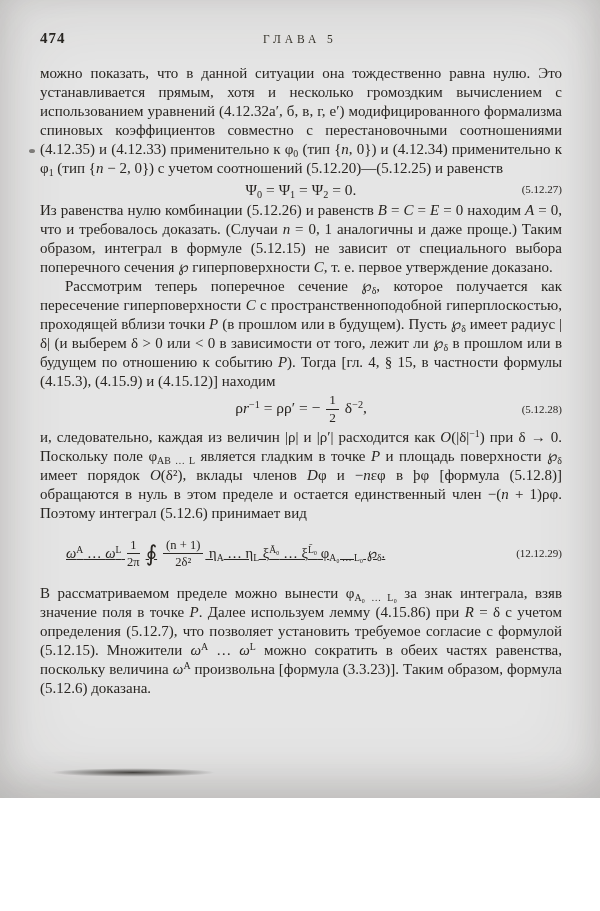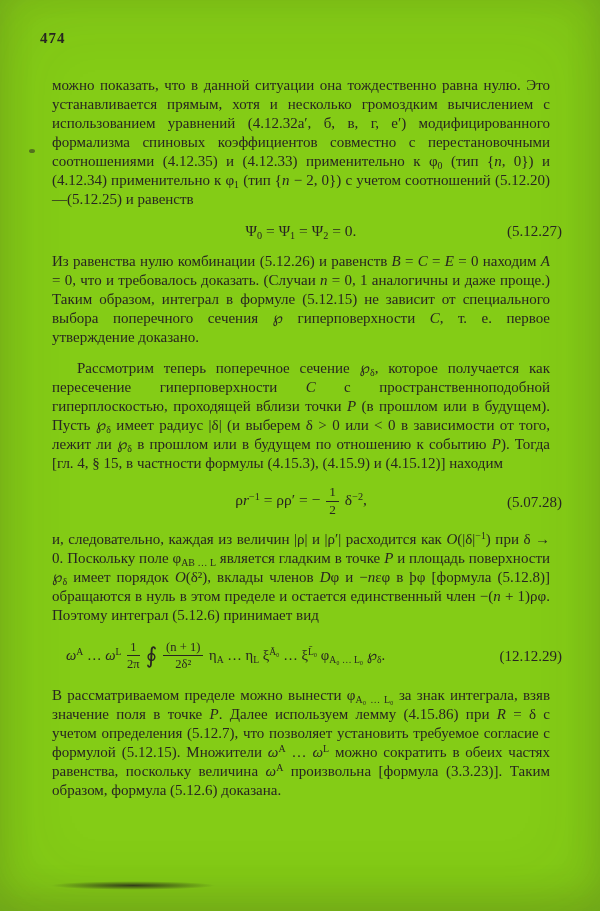--- a/index.html
+++ b/index.html
@@ -3,41 +3,41 @@
 <meta charset="utf-8">
 <style>
   * { box-sizing: border-box; }
   html, body { margin: 0; padding: 0; }
   body {
     width: 600px; height: 911px;
     font-family: "Liberation Serif", "DejaVu Serif", "DejaVu Sans", serif;
   }
   .page {
     position: relative;
-    width: 600px; height: 911px;
-    background: #84cc16;
+    width: 600px; height: 798px;
+    background: #e5e5e5;
     color: #282521;
     overflow: hidden;
     box-shadow: inset 0 0 80px rgba(60,50,40,.12), inset 0 -14px 34px rgba(45,40,34,.16);
   }
   .page-header {
     display: flex; align-items: baseline;
     padding: 30px 40px 0 40px;
   }
   .pnum { width: 70px; font-size: 15px; font-weight: bold; letter-spacing: 1px; }
   .rhead { flex: 1; text-align: center; font-size: 11.5px; letter-spacing: 4px; color: #353229; }
   .hspacer { width: 70px; }
 
   .page-body {
     padding: 17px 38px 0 40px;
     font-size: 15px; line-height: 19px;
     text-align: justify;
     hyphens: auto;
   }
-  .para { margin: 12px; }
+  .para { margin: 0; }
   .indent { text-indent: 25px; }
 
   sub { font-size: 66%; vertical-align: -0.3em; line-height: 0; }
   sup { font-size: 66%; vertical-align: 0.5em; line-height: 0; }
   .it { font-style: italic; }
   .op {
     font-size: 22px; vertical-align: -3px; padding: 0 4px;
     font-family: "DejaVu Sans", "DejaVu Serif", serif;
   }
   .frac {
@@ -48,66 +48,68 @@
   .frac .fd { display: block; padding-top: 1px; }
 
   .equation {
     position: relative; text-align: center;
     margin: 2px 0; line-height: 1.25;
     font-size: 15.5px;
   }
   .eq-label {
     position: absolute; right: 0; top: 50%;
     transform: translateY(-50%);
-    font-size: 15px;
+    font-size: 11px;
   }
   .eq-wide {
     text-align: left;
     padding-left: 26px; padding-right: 80px;
     font-size: 14.6px;
     margin: 15px 0;
+    text-decoration: underline;
   }
 
   .scan-smudge {
     position: absolute; left: 28px; bottom: 20px;
     width: 210px; height: 11px; border-radius: 50%;
     background: radial-gradient(closest-side, rgba(32,29,25,0.8), rgba(32,29,25,0) 78%);
   }
   .scan-speck {
     position: absolute; left: 29px; top: 149px;
     width: 6px; height: 4px; border-radius: 50%;
     background: rgba(45,42,36,0.55);
   }
 </style>
 </head>
 <body>
 
 <div class="page">
 
   <header class="page-header">
     <span class="pnum">474</span>
+    <span class="rhead">ГЛАВА 5</span>
     <span class="hspacer"></span>
   </header>
 
   <main class="page-body">
 
     <p class="para"><span>можно показать, что в данной ситуации она тождественно равна нулю. Это устанавливается прямым, хотя и несколько громоздким вычислением с использованием уравнений (4.12.32а′, б, в, г, е′) модифицированного формализма спиновых коэффициентов совместно с перестановочными соотношениями (4.12.35) и (4.12.33) применительно к φ</span><sub>0</sub><span> (тип {</span><span class="it">n</span><span>, 0}) и (4.12.34) применительно к φ</span><sub>1</sub><span> (тип {</span><span class="it">n</span><span> − 2, 0}) с учетом соотношений (5.12.20)—(5.12.25) и равенств</span></p>
 
     <div class="equation">
       <span class="eq-body"><span>Ψ</span><sub>0</sub><span> = Ψ</span><sub>1</sub><span> = Ψ</span><sub>2</sub><span> = 0.</span></span>
       <span class="eq-label">(5.12.27)</span>
     </div>
 
     <p class="para"><span>Из равенства нулю комбинации (5.12.26) и равенств </span><span class="it">B</span><span> = </span><span class="it">C</span><span> = </span><span class="it">E</span><span> = 0 находим </span><span class="it">A</span><span> = 0, что и требовалось доказать. (Случаи </span><span class="it">n</span><span> = 0, 1 аналогичны и даже проще.) Таким образом, интеграл в формуле (5.12.15) не зависит от специального выбора поперечного сечения ℘ гиперповерхности </span><span class="it">C</span><span>, т. е. первое утверждение доказано.</span></p>
 
     <p class="para indent"><span>Рассмотрим теперь поперечное сечение ℘</span><sub>δ</sub><span>, которое получается как пересечение гиперповерхности </span><span class="it">C</span><span> с пространственноподобной гиперплоскостью, проходящей вблизи точки </span><span class="it">P</span><span> (в прошлом или в будущем). Пусть ℘</span><sub>δ</sub><span> имеет радиус |δ| (и выберем δ &gt; 0 или &lt; 0 в зависимости от того, лежит ли ℘</span><sub>δ</sub><span> в прошлом или в будущем по отношению к событию </span><span class="it">P</span><span>). Тогда [гл. 4, § 15, в частности формулы (4.15.3), (4.15.9) и (4.15.12)] находим</span></p>
 
     <div class="equation">
       <span class="eq-body"><span>ρ</span><span class="it">r</span><sup>−1</sup><span> = ρρ′ = − </span><span class="frac"><span class="fn">1</span><span class="fd">2</span></span><span> δ</span><sup>−2</sup><span>,</span></span>
-      <span class="eq-label">(5.07.28)</span>
+      <span class="eq-label">(5.12.28)</span>
     </div>
 
     <p class="para"><span>и, следовательно, каждая из величин |ρ| и |ρ′| расходится как </span><span class="it">O</span><span>(|δ|</span><sup>−1</sup><span>) при δ → 0. Поскольку поле φ</span><sub>AB … L</sub><span> является гладким в точке </span><span class="it">P</span><span> и площадь поверхности ℘</span><sub>δ</sub><span> имеет порядок </span><span class="it">O</span><span>(δ²), вклады членов </span><span class="it">D</span><span>φ и −</span><span class="it">n</span><span>εφ в þφ [формула (5.12.8)] обращаются в нуль в этом пределе и остается единственный член −(</span><span class="it">n</span><span> + 1)ρφ. Поэтому интеграл (5.12.6) принимает вид</span></p>
 
     <div class="equation eq-wide">
       <span class="eq-body"><span class="it">ω</span><sup>A</sup><span> … </span><span class="it">ω</span><sup>L</sup><span> </span><span class="frac"><span class="fn">1</span><span class="fd">2π</span></span><span class="op">∮</span><span class="frac"><span class="fn">(n + 1)</span><span class="fd">2δ²</span></span><span> η</span><sub>A</sub><span> … η</span><sub>L</sub><span> ξ</span><sup>Ā₀</sup><span> … ξ</span><sup>L̄₀</sup><span> φ</span><sub>A₀ … L₀</sub><span> ℘</span><sub>δ</sub><span>.</span></span>
       <span class="eq-label">(12.12.29)</span>
     </div>
 
     <p class="para"><span>В рассматриваемом пределе можно вынести φ</span><sub>A₀ … L₀</sub><span> за знак интеграла, взяв значение поля в точке </span><span class="it">P</span><span>. Далее используем лемму (4.15.86) при </span><span class="it">R</span><span> = δ с учетом определения (5.12.7), что позволяет установить требуемое согласие с формулой (5.12.15). Множители </span><span class="it">ω</span><sup>A</sup><span> … </span><span class="it">ω</span><sup>L</sup><span> можно сократить в обеих частях равенства, поскольку величина </span><span class="it">ω</span><sup>A</sup><span> произвольна [формула (3.3.23)]. Таким образом, формула (5.12.6) доказана.</span></p>

